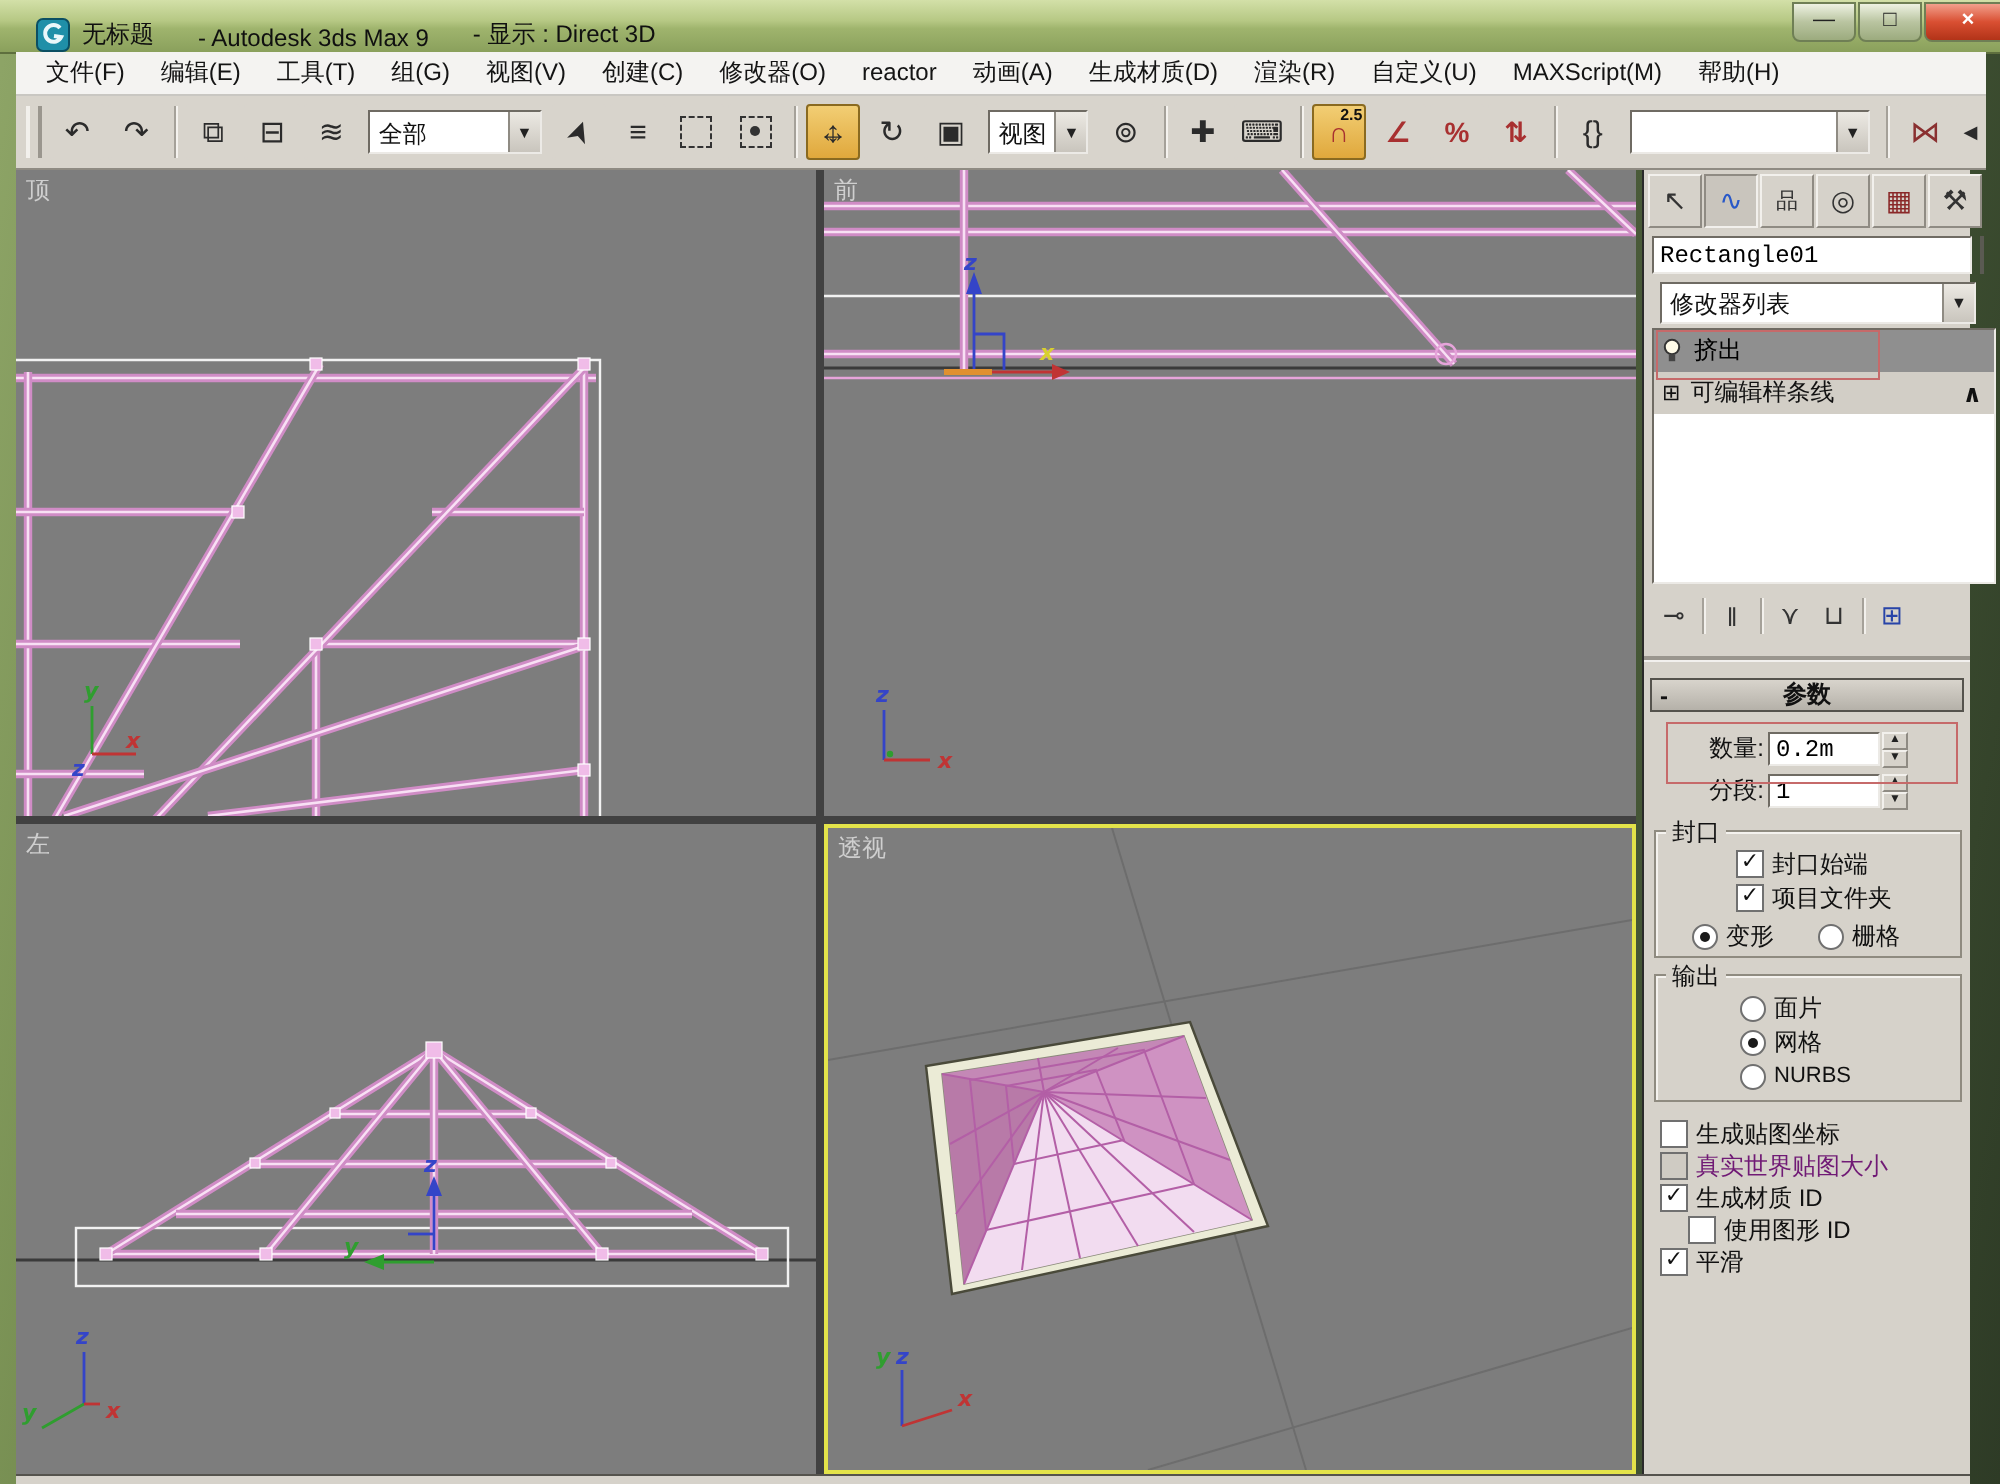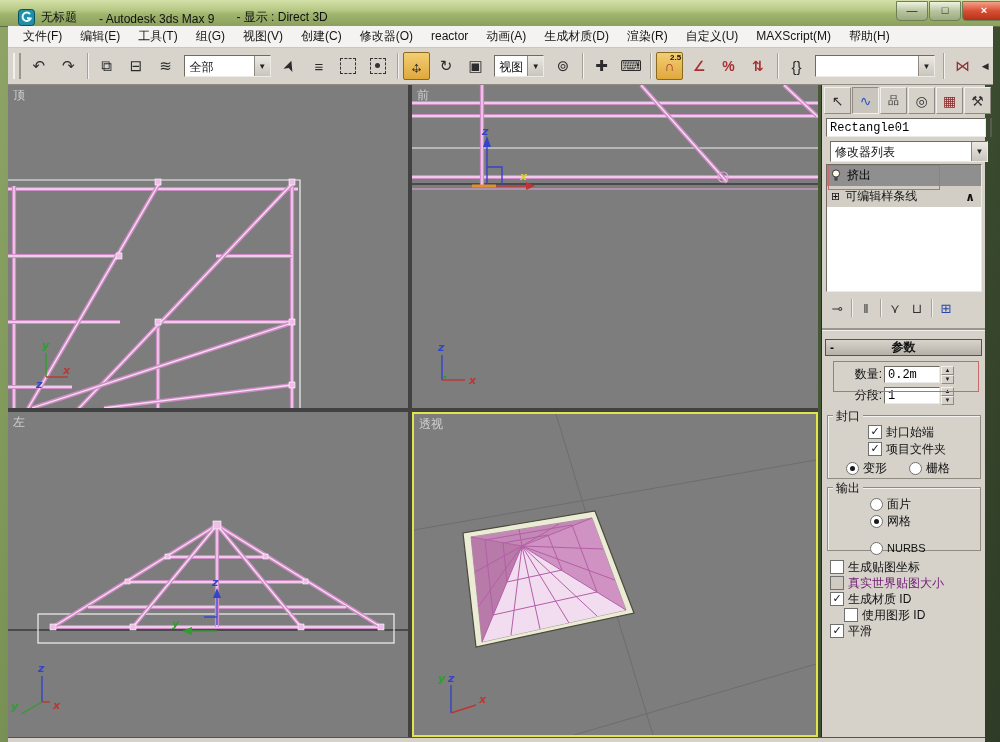--- a/index.html
+++ b/index.html
@@ -52,21 +52,21 @@
     border-left:1px solid #2a2a2a;box-sizing:border-box;font-size:12px;}
   .ptabs{position:absolute;left:2px;top:2px;display:flex;}
   .ptab{width:25px;height:25px;border:1px solid;border-color:#f2f0ec #8f8b83 #8f8b83 #f2f0ec;background:#d6d2ca;
     display:flex;align-items:center;justify-content:center;font-size:14px;color:#333;margin-right:1px;}
   .ptab.active{border-color:#8f8b83 #f2f0ec #f2f0ec #8f8b83;background:#c9c5bd;}
   .namerow{position:absolute;left:4px;top:33px;width:156px;height:19px;display:flex;}
   .field{background:#fff;border:1px solid;border-color:#6f6b63 #eceae6 #eceae6 #6f6b63;
     font-family:"Liberation Mono","DejaVu Sans Mono",monospace;font-size:12px;padding:1px 3px;box-sizing:border-box;}
   .swatch{width:20px;height:19px;margin-left:4px;background:#a9dc80;border:1px solid #5a5a52;box-sizing:border-box;}
   .modlist{position:absolute;left:4px;top:56px;width:156px;height:19px;}
-  .stack{position:absolute;left:4px;top:79px;width:156px;height:128px;background:#fff;
+  .stack{position:absolute;left:4px;top:79px;width:172px;height:128px;background:#fff;
     border:1px solid;border-color:#6f6b63 #eceae6 #eceae6 #6f6b63;box-sizing:border-box;}
   .srow{height:21px;display:flex;align-items:center;padding-left:4px;}
   .srow.sel{background:#8f8f8f;color:#000;}
   .srow.base{background:#d2cec6;}
   .srow .chev{margin-left:auto;margin-right:6px;font-weight:bold;}
   .stacktools{position:absolute;left:4px;top:212px;width:156px;height:22px;display:flex;align-items:center;}
   .stbtn{width:22px;height:20px;display:flex;align-items:center;justify-content:center;font-size:13px;color:#333;}
   .ssep{width:1px;height:18px;background:#a5a199;margin:0 3px;box-shadow:1px 0 0 #f2f0ec;}
   .pdivider{position:absolute;left:0;top:243px;width:100%;height:2px;background:#9a968e;box-shadow:0 1px 0 #f2f0ee;}
   .rollhead{position:absolute;left:3px;top:254px;width:157px;height:17px;background:linear-gradient(180deg,#d8d4cc,#b5b1a9);
@@ -513,21 +513,21 @@
     <div class="grp" style="top:402px;height:62px">
       <span class="grp-title">输出</span>
       <div class="cbrow" style="margin:8px 0 0 42px">
         <span class="radio"></span>
         <span>面片</span>
       </div>
       <div class="cbrow" style="margin:1px 0 0 42px">
         <span class="radio on"></span>
         <span>网格</span>
       </div>
-      <div class="cbrow" style="margin:11px 0 0 42px">
+      <div class="cbrow" style="margin:1px 0 0 42px">
         <span class="radio"></span>
         <span style="font-size:11px">NURBS</span>
       </div>
     </div>
 
     <div style="position:absolute;left:8px;top:474px;width:152px">
       <div class="cbrow">
         <span class="cb"></span>
         <span>生成贴图坐标</span>
       </div>

